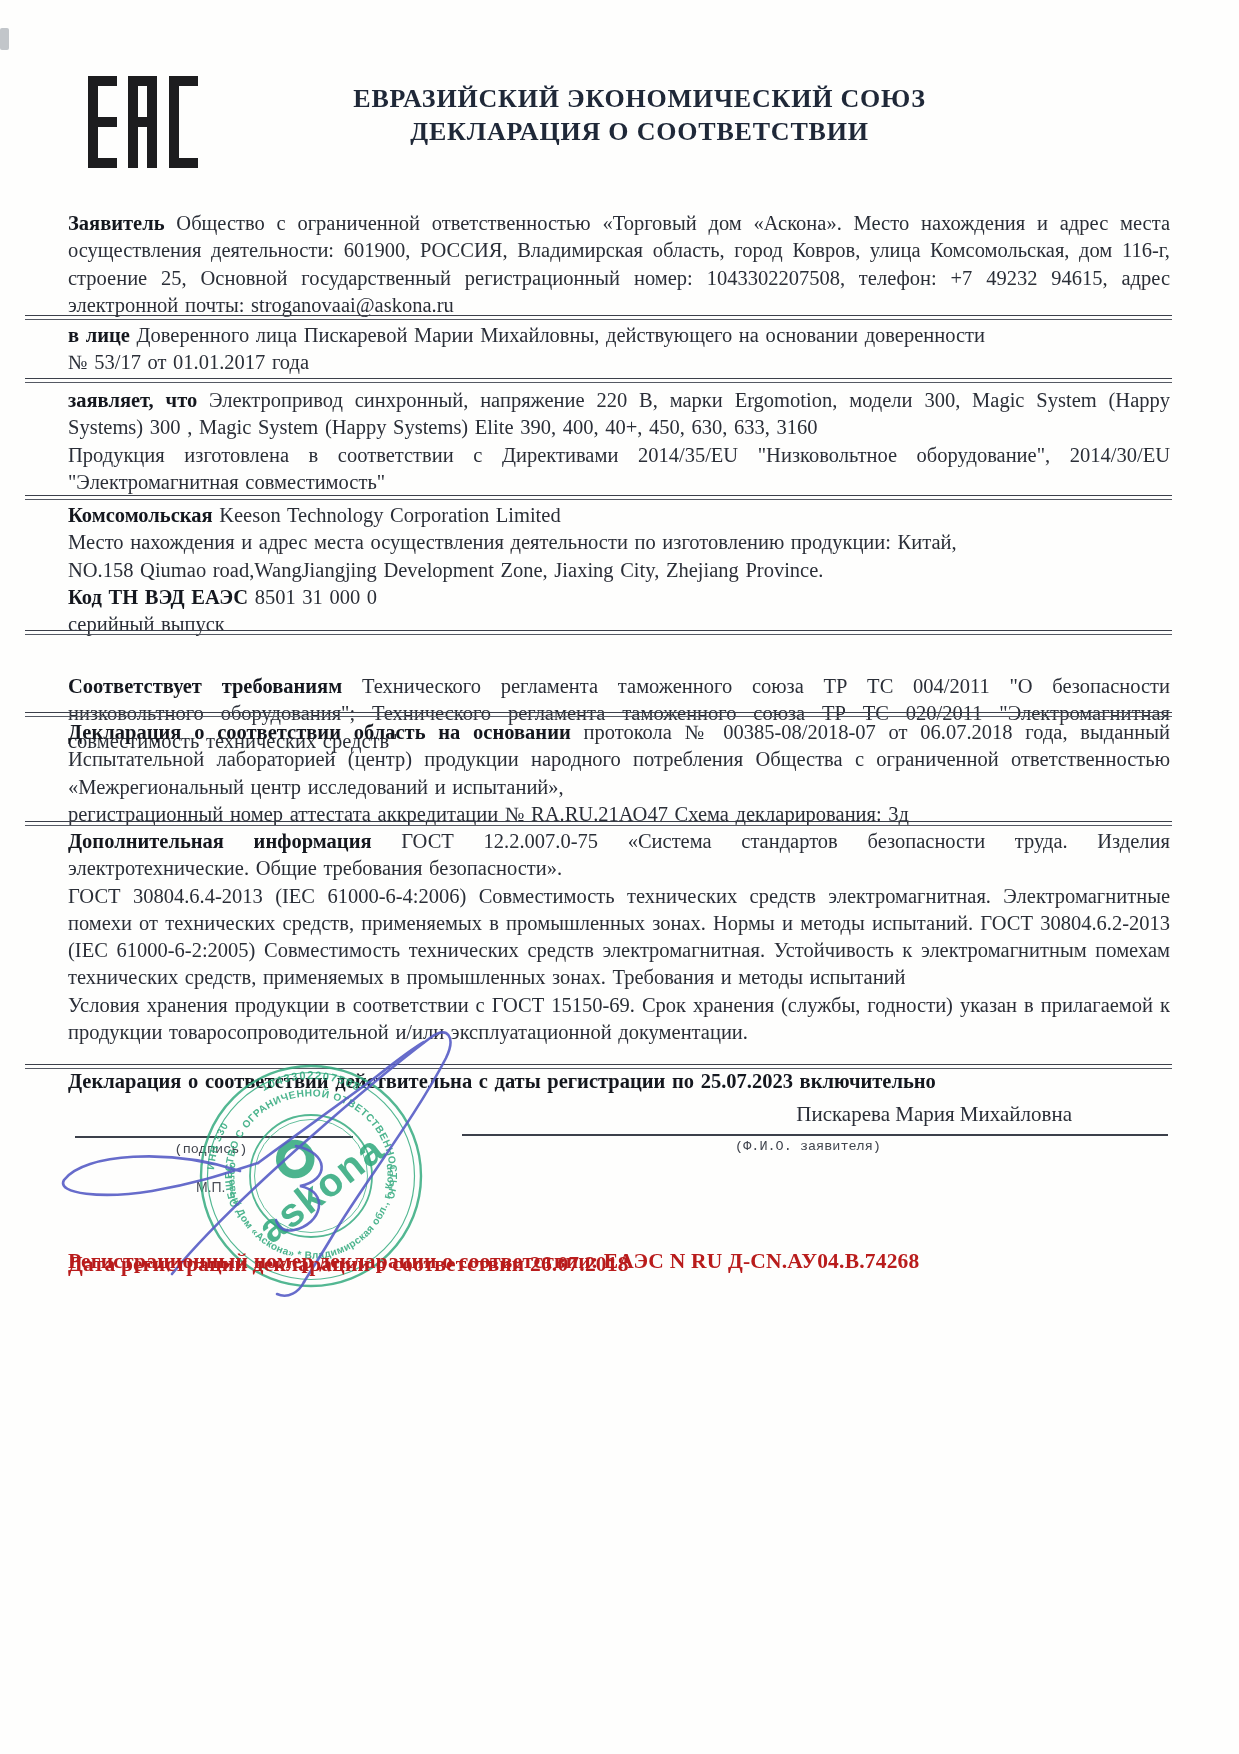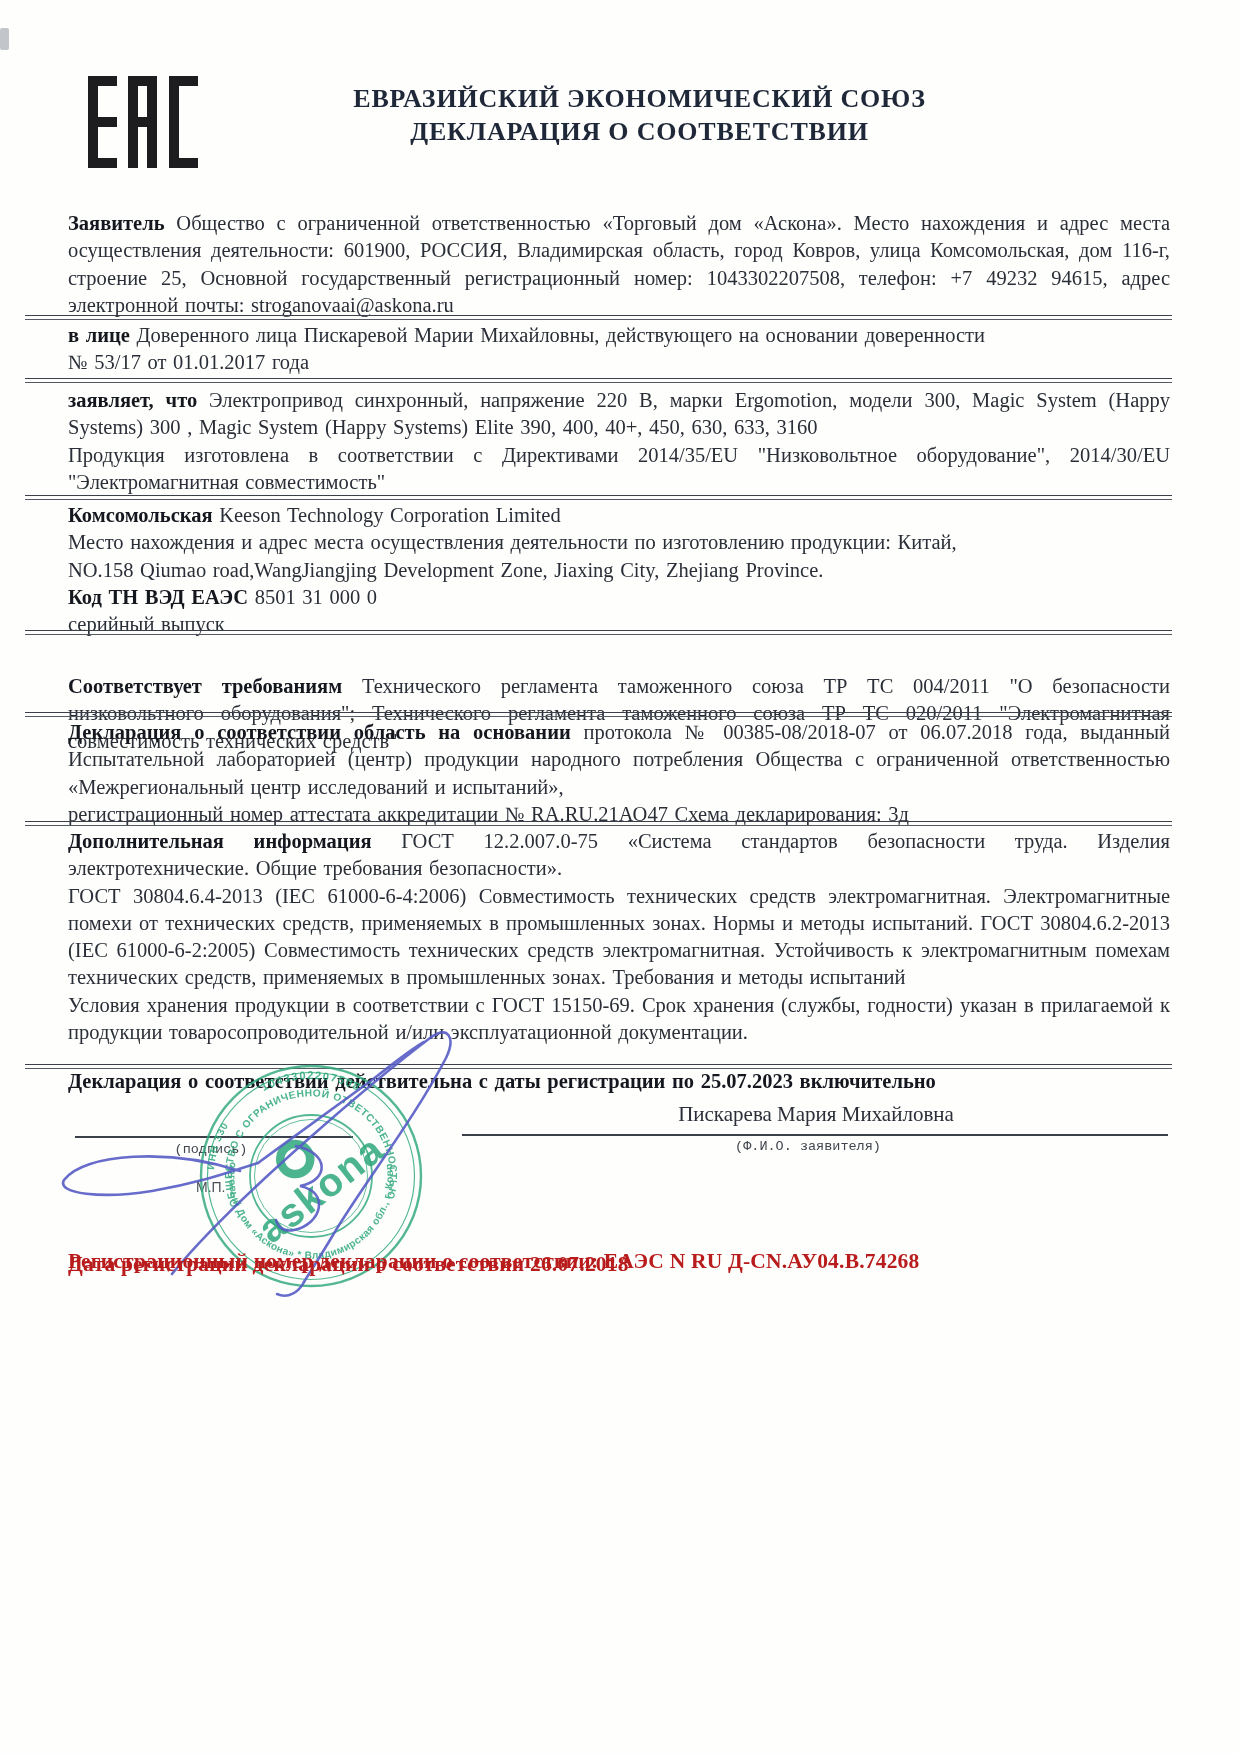--- a/index.html
+++ b/index.html
@@ -26,21 +26,21 @@
   }
   .sec b{color:#14171e;}
   .sec.bold-all{font-weight:bold;color:#14171e;text-align:left;}
   .rule{
     position:absolute;left:25px;width:1147px;height:5px;box-sizing:border-box;
     border-top:1.6px solid #3c404a;border-bottom:1px solid #555963;
   }
   
   .sline{position:absolute;height:2px;background:#3c404a;}
   .applicant-name{
-    position:absolute;top:1102px;left:560px;width:512px;text-align:center;
+    position:absolute;top:1102px;left:560px;width:512px;text-align:right;
     font-size:21px;color:#2a2e37;
   }
   .small-caption{
     position:absolute;font-family:Liberation Mono, monospace;
     font-size:13.5px;color:#41454e;text-align:center;
   }
   .mp-label{
     position:absolute;left:196px;top:1179px;
     font-family:"Liberation Sans", sans-serif;font-size:14px;color:#4a4e57;
   }

